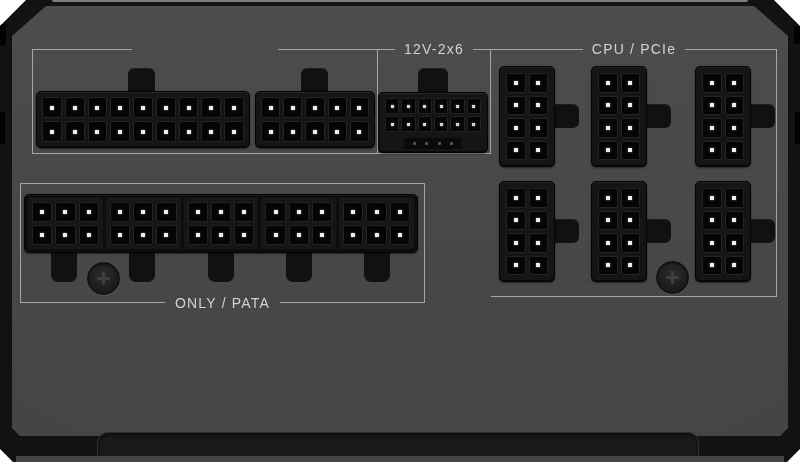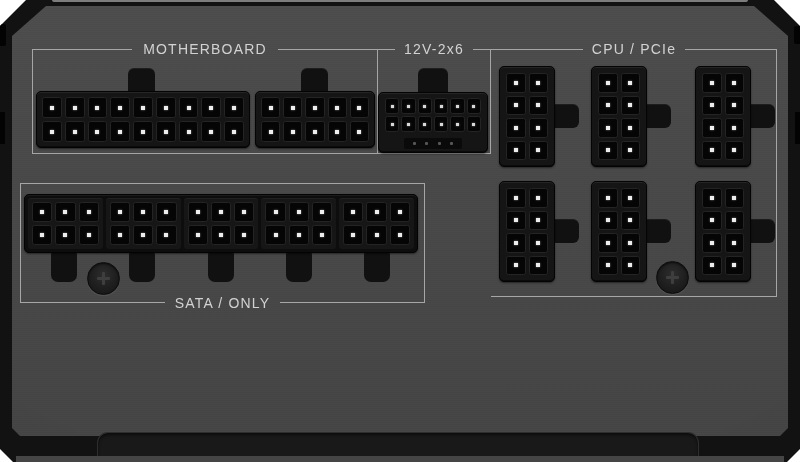--- a/index.html
+++ b/index.html
@@ -111,21 +111,20 @@
 
     <div id="bottom-bar"></div>
     <div id="bottom-lip"></div>
 
     <div id="box-mb" class="section-box">
       <div class="edge top-l"></div>
       <div class="edge top-r"></div>
       <div class="edge left"></div>
       <div class="edge right"></div>
       <div class="edge bottom"></div>
-      <div class="section-label">MOTHERBOARD</div>
     </div>
     <div id="box-12v" class="section-box">
       <div class="edge top-l"></div>
       <div class="edge top-r"></div>
       <div class="edge right"></div>
       <div class="edge bottom"></div>
       <div class="section-label">12V-2x6</div>
     </div>
     <div id="box-cpu" class="section-box">
       <div class="edge top-l"></div>
@@ -133,21 +132,21 @@
       <div class="edge right"></div>
       <div class="edge bottom"></div>
       <div class="section-label">CPU / PCIe</div>
     </div>
     <div id="box-sata" class="section-box">
       <div class="edge top"></div>
       <div class="edge left"></div>
       <div class="edge right"></div>
       <div class="edge bottom-l"></div>
       <div class="edge bottom-r"></div>
-      <div class="section-label at-bottom">SATA / ONLY</div>
+      <div class="section-label at-bottom">ONLY / PATA</div>
     </div>
 
     <div id="tab-mb-1" class="clip-tab up"></div>
     <div id="tab-mb-2" class="clip-tab up"></div>
     <div id="mb-18" class="block" data-pin-grid="connectors.motherboard_18pin" style="display: grid; grid-template-columns: repeat(9, 1fr); grid-template-rows: repeat(2, 1fr);">
         <div class="pin"></div>
         <div class="pin"></div>
         <div class="pin"></div>
         <div class="pin"></div>
         <div class="pin"></div>

